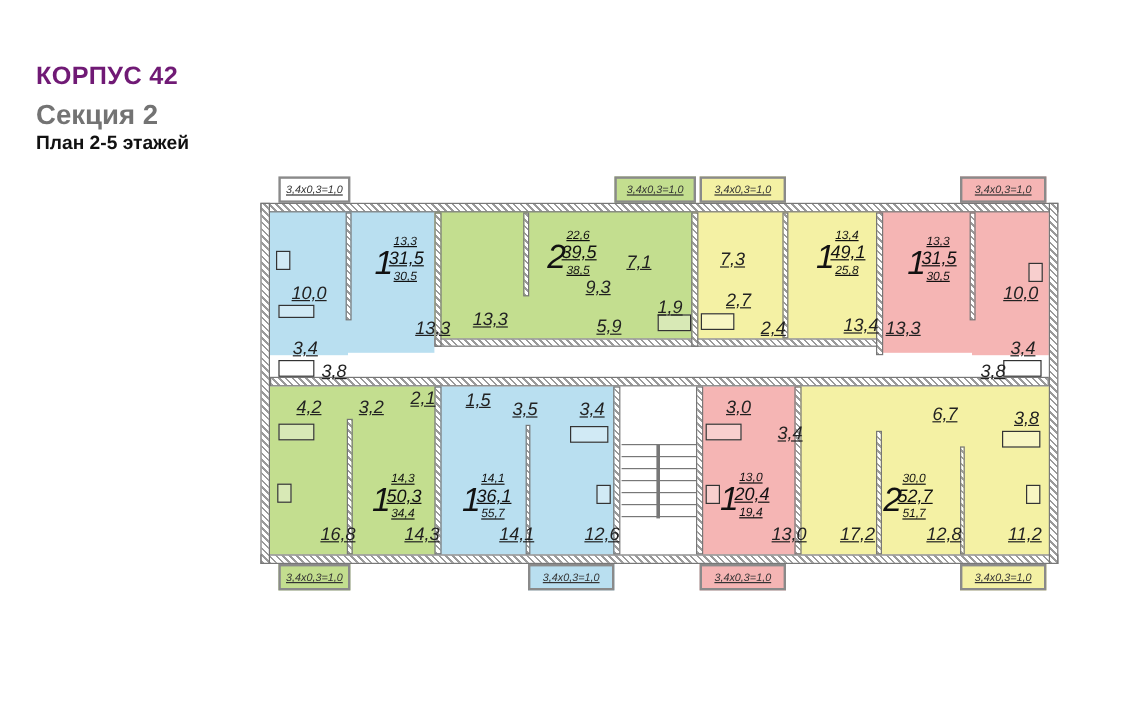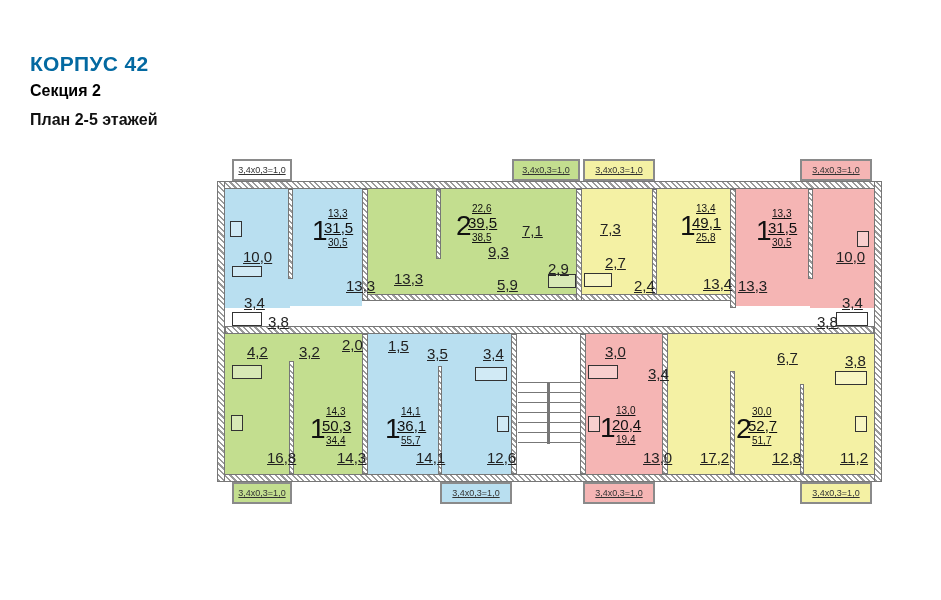--- a/index.html
+++ b/index.html
@@ -1,23 +1,23 @@
 <!DOCTYPE html>
 <html><head>
 <meta charset="utf-8">
 <style>
   html, body { margin:0; padding:0; }
   body { width:941px; height:600px; background:#ffffff; position:relative; overflow:hidden;
          font-family:"Liberation Sans", sans-serif; }
   .hdr { position:absolute; left:30px; font-weight:bold; }
-  .h1 { top:52px; font-size:21px; color:#0369a1; letter-spacing:0.3px; }
-  .h2 { top:82px; font-size:16px; color:#000000; }
+  .h1 { top:52px; font-size:21px; color:#701a75; letter-spacing:0.3px; }
+  .h2 { top:82px; font-size:23px; color:#737373; }
   .h3 { top:111px; font-size:16px; color:#111; }
 
-  .plan { position:absolute; left:0; top:16px; width:941px; height:548px; }
+  .plan { position:absolute; left:0; top:4px; width:941px; height:548px;font-style:italic; }
   .wall { position:absolute; background:
           repeating-linear-gradient(45deg,#9a9a9a 0 1.5px,#ffffff 1.5px 4px);
           border:1px solid #777; box-sizing:border-box; }
   .room { position:absolute; box-sizing:border-box; }
   .blue { background:#b9dff0; }
   .green { background:#c3de8f; }
   .yellow { background:#f4f1a4; }
   .pink { background:#f5b5b4; }
   .white { background:#ffffff; }
   .balcony { position:absolute; box-sizing:border-box; border:2px solid #8a8a8a; height:22px;
@@ -158,35 +158,35 @@
 
   <span class="lbl" style="left:243px;top:232px;">10,0</span>
   <span class="lbl" style="left:244px;top:278px;">3,4</span>
   <span class="lbl" style="left:268px;top:297px;">3,8</span>
   <span class="lbl" style="left:346px;top:261px;">13,3</span>
 
   <span class="lbl" style="left:394px;top:254px;">13,3</span>
   <span class="lbl" style="left:488px;top:227px;">9,3</span>
   <span class="lbl" style="left:497px;top:260px;">5,9</span>
   <span class="lbl" style="left:522px;top:206px;">7,1</span>
-  <span class="lbl" style="left:548px;top:244px;">2,9</span>
+  <span class="lbl" style="left:548px;top:244px;">1,9</span>
 
   <span class="lbl" style="left:600px;top:204px;">7,3</span>
   <span class="lbl" style="left:605px;top:238px;">2,7</span>
   <span class="lbl" style="left:634px;top:261px;">2,4</span>
   <span class="lbl" style="left:703px;top:259px;">13,4</span>
 
   <span class="lbl" style="left:738px;top:261px;">13,3</span>
   <span class="lbl" style="left:836px;top:232px;">10,0</span>
   <span class="lbl" style="left:842px;top:278px;">3,4</span>
   <span class="lbl" style="left:817px;top:297px;">3,8</span>
 
   <span class="lbl" style="left:247px;top:327px;">4,2</span>
   <span class="lbl" style="left:299px;top:327px;">3,2</span>
-  <span class="lbl" style="left:342px;top:320px;">2,0</span>
+  <span class="lbl" style="left:342px;top:320px;">2,1</span>
   <span class="lbl" style="left:267px;top:433px;">16,8</span>
   <span class="lbl" style="left:337px;top:433px;">14,3</span>
 
   <span class="lbl" style="left:388px;top:321px;">1,5</span>
   <span class="lbl" style="left:427px;top:329px;">3,5</span>
   <span class="lbl" style="left:483px;top:329px;">3,4</span>
   <span class="lbl" style="left:416px;top:433px;">14,1</span>
   <span class="lbl" style="left:487px;top:433px;">12,6</span>
 
   <span class="lbl" style="left:605px;top:327px;">3,0</span>

